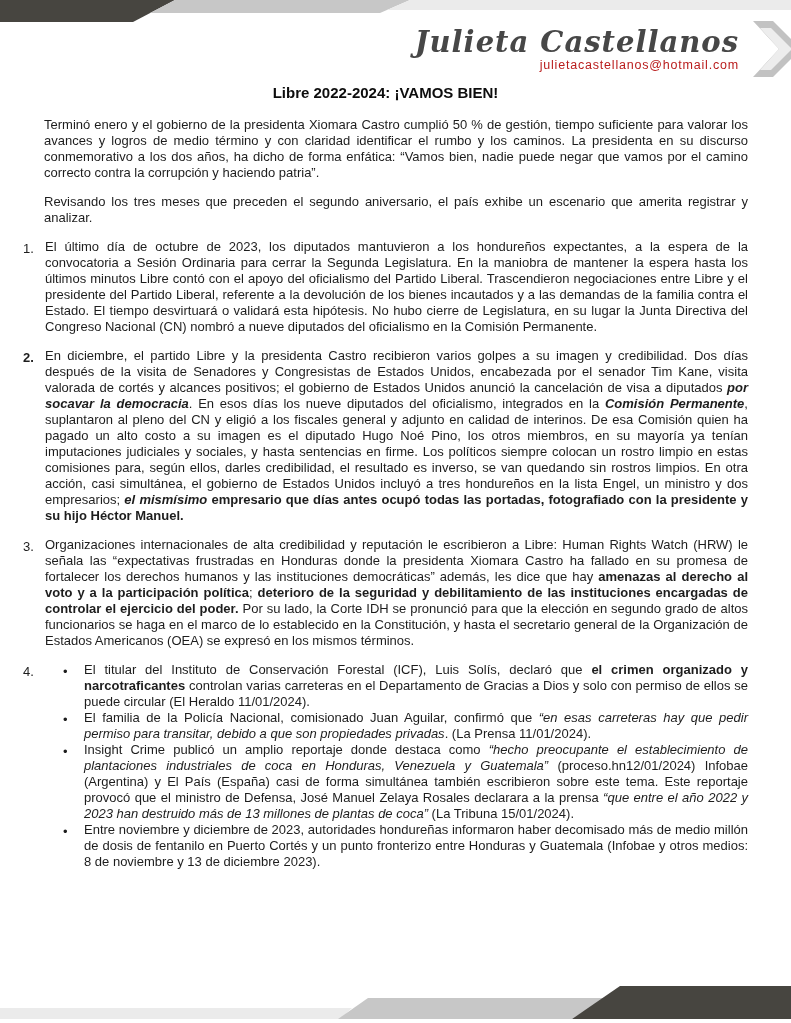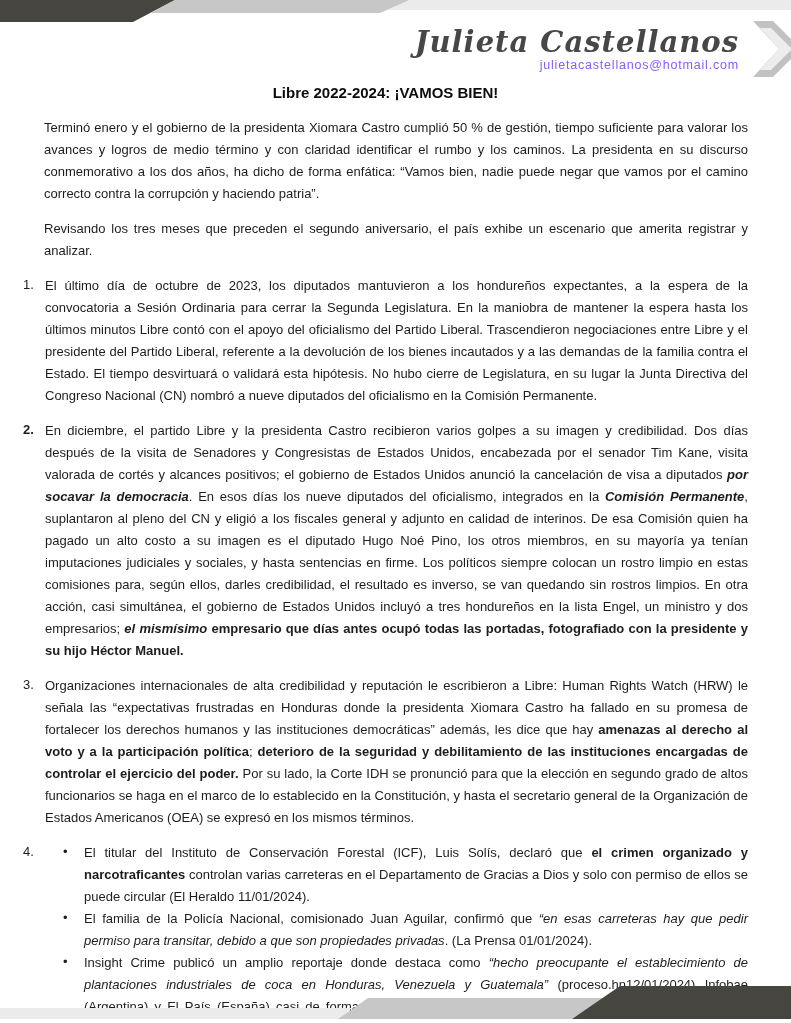--- a/index.html
+++ b/index.html
@@ -17,36 +17,36 @@
   .header{
     position:absolute;top:26px;right:52px;text-align:right;z-index:2;
   }
   .signature{
     font-family:"DejaVu Serif",serif;
     font-style:italic;font-weight:bold;
     font-size:29px;line-height:32px;color:#474747;
     letter-spacing:1px;white-space:nowrap;
   }
   .email{
-    font-size:12.5px;color:#8b5cf6;letter-spacing:0.8px;
+    font-size:12.5px;color:#b91c1c;letter-spacing:0.8px;
     margin-top:0px;white-space:nowrap;
   }
   .arrow-wrap{
     position:absolute;top:21px;right:0;width:38px;height:56px;overflow:hidden;z-index:1;
   }
 
   .content{
     position:absolute;left:23px;right:43px;top:84px;
   }
   .doc-title{
     text-align:center;font-weight:bold;font-size:15px;color:#0d0d0d;
     margin:0 0 16px 0;
   }
   .para{
-    text-align:justify;font-size:13px;line-height:22px;margin:0;
+    text-align:justify;font-size:13px;line-height:16px;margin:0;
   }
   .intro .para{margin-left:21px;margin-bottom:13px;}
   .item{display:flex;margin-bottom:13px;}
   .num{flex:0 0 22px;width:22px;font-size:13px;line-height:19.4px;}
   .item-body{flex:1;min-width:0;}
   .bullet{display:flex;margin-left:16px;}
   .marker{flex:0 0 21px;width:21px;font-size:13px;line-height:19.4px;padding-left:2px;}
   .bullet .para{flex:1;min-width:0;}
   .b{font-weight:bold;}
   .i{font-style:italic;}
@@ -98,21 +98,21 @@
       </div>
       <div class="item">
         <span class="num">4.</span>
         <div class="item-body">
           <div class="bullet">
             <span class="marker">•</span>
             <div class="para"><span>El titular del Instituto de Conservación Forestal (ICF), Luis Solís, declaró que </span><span class="b">el crimen organizado y narcotraficantes</span><span> controlan varias carreteras en el Departamento de Gracias a Dios y solo con permiso de ellos se puede circular (El Heraldo 11/01/2024).</span></div>
           </div>
           <div class="bullet">
             <span class="marker">•</span>
-            <div class="para"><span>El familia de la Policía Nacional, comisionado Juan Aguilar, confirmó que </span><span class="i">“en esas carreteras hay que pedir permiso para transitar, debido a que son propiedades privadas</span><span>. (La Prensa 01/01/2024).</span></div>
+            <div class="para"><span>El familia de la Policía Nacional, comisionado Juan Aguilar, confirmó que </span><span class="i">“en esas carreteras hay que pedir permiso para transitar, debido a que son propiedades privadas</span><span>. (La Prensa 11/01/2024).</span></div>
           </div>
           <div class="bullet">
             <span class="marker">•</span>
             <div class="para"><span>Insight Crime publicó un amplio reportaje donde destaca como </span><span class="i">“hecho preocupante el establecimiento de plantaciones industriales de coca en Honduras, Venezuela y Guatemala”</span><span> (proceso.hn12/01/2024) Infobae (Argentina) y El País (España) casi de forma simultánea también escribieron sobre este tema.  Este reportaje provocó que el ministro de Defensa, José Manuel Zelaya Rosales declarara a la prensa </span><span class="i">“que entre el año 2022 y 2023 han destruido más de 13 millones de plantas de coca”</span><span> (La Tribuna 15/01/2024).</span></div>
           </div>
           <div class="bullet">
             <span class="marker">•</span>
             <div class="para"><span>Entre noviembre y diciembre de 2023, autoridades hondureñas informaron haber decomisado más de medio millón de dosis de fentanilo en Puerto Cortés y un punto fronterizo entre Honduras y Guatemala (Infobae y otros medios: 8 de noviembre y 13 de diciembre 2023).</span></div>
           </div>
         </div>

